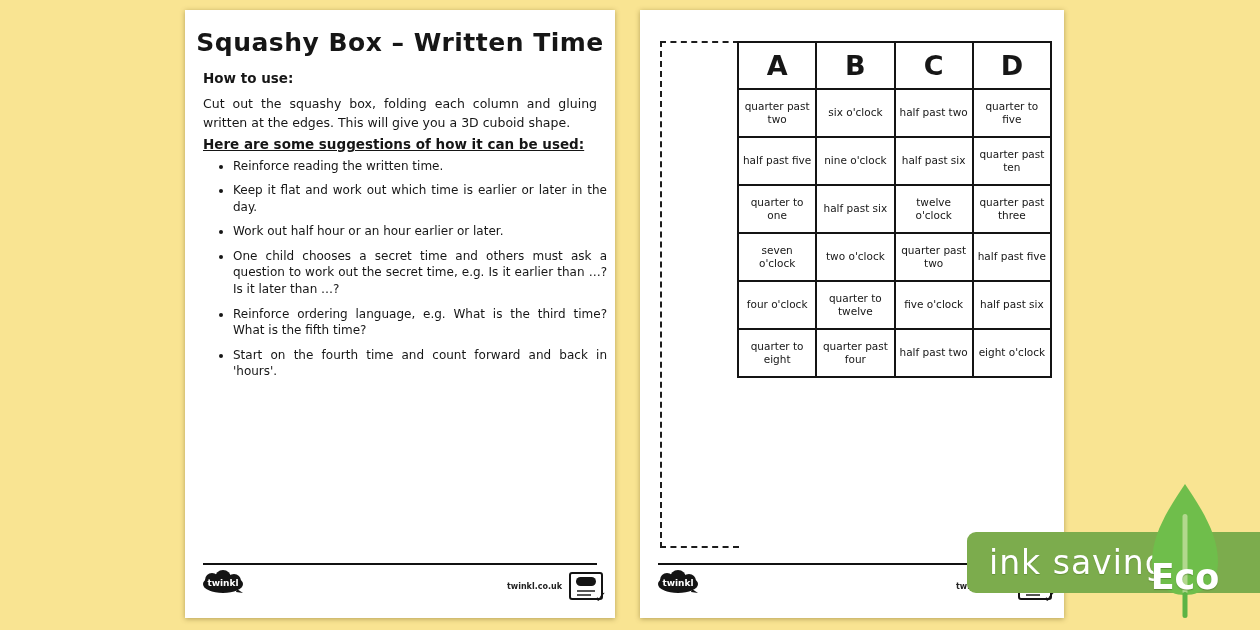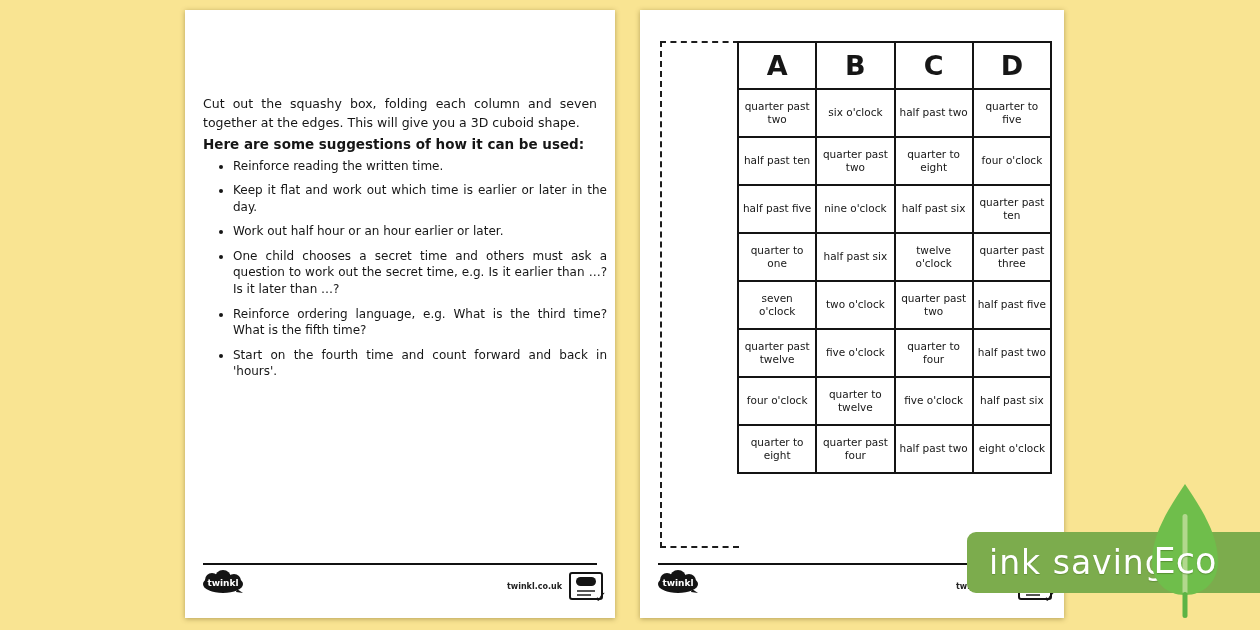--- a/index.html
+++ b/index.html
@@ -10,21 +10,21 @@
   .page.left{left:185px;width:430px;}
   .page.right{left:640px;width:424px;}
 
   
   .title{position:absolute;top:18px;left:0;right:0;text-align:center;margin:0;
          font-size:25px;font-weight:700;letter-spacing:.5px;}
   .h-sub{position:absolute;left:18px;right:18px;margin:0;font-size:13.5px;font-weight:700;}
   .how-heading{top:60px;}
   .how-body{position:absolute;left:18px;right:18px;top:84px;margin:0;
             font-size:12.5px;line-height:1.55;text-align:justify;}
-  .sugg-heading{top:126px;}
+  .sugg-heading{top:126px;text-decoration:underline;}
   .usage-list{position:absolute;left:34px;right:8px;top:148px;margin:0;padding:0 0 0 14px;}
   .usage-list li{font-size:12px;line-height:1.4;margin-bottom:7.5px;text-align:justify;}
 
   
   .foot-rule{position:absolute;left:18px;right:18px;top:553px;border-top:2px solid #111;}
   .logo{position:absolute;left:16px;top:559px;}
   .site-group{position:absolute;right:12px;top:562px;display:flex;align-items:center;gap:7px;}
   .site-url{font-size:8px;font-weight:700;color:#222;}
   .stamp{position:relative;width:34px;height:28px;border:2px solid #141414;border-radius:3px;
          background:#fff;box-sizing:border-box;}
@@ -44,31 +44,33 @@
                  text-align:center;padding:0;}
   .time-table td{border:2px solid #141414;height:44px;font-size:10.5px;line-height:1.25;
                  text-align:center;padding:1px 3px;font-weight:500;}
 
   
   .eco-banner{position:absolute;left:967px;top:532px;width:293px;height:61px;z-index:5;
               border-radius:9px 0 0 9px;display:flex;align-items:center;}
   .ink-label{padding-left:22px;font-size:33px;color:#ffffff;letter-spacing:1px;
              text-shadow:0 1px 1px rgba(70,110,30,.45);}
   .leaf{position:absolute;left:1146px;top:482px;z-index:6;}
-  .eco-label{position:absolute;left:1146px;top:541px;width:78px;z-index:7;text-align:center;
-             font-size:35px;font-weight:400;color:#ffffff;text-shadow:0 1px 1px rgba(60,100,25,.5);}
+  .eco-label{position:absolute;left:1146px;top:557px;width:78px;z-index:7;text-align:center;
+             font-size:35px;font-weight:700;color:#ffffff;text-shadow:0 1px 1px rgba(60,100,25,.5);}
 </style>
 </head>
 <body>
 
 <div class="canvas" style="background: rgb(249, 228, 146);">
 
   <div class="page left">
+    <h1 class="title">Squashy Box – Written Time</h1>
 
-    <p class="how-body">Cut out the squashy box, folding each column and seven together at the edges. This will give you a 3D cuboid shape.</p>
+    <h2 class="h-sub how-heading">How to use:</h2>
+    <p class="how-body">Cut out the squashy box, folding each column and gluing written at the edges. This will give you a 3D cuboid shape.</p>
 
     <h2 class="h-sub sugg-heading">Here are some suggestions of how it can be used:</h2>
 
     <ul class="usage-list">
         <li>Reinforce reading the written time.</li>
         <li>Keep it flat and work out which time is earlier or later in the day.</li>
         <li>Work out half hour or an hour earlier or later.</li>
         <li>One child chooses a secret time and others must ask a question to work out the secret time, e.g. Is it earlier than …? Is it later than …?</li>
         <li>Reinforce ordering language, e.g. What is the third time? What is the fifth time?</li>
         <li>Start on the fourth time and count forward and back in 'hours'.</li>
@@ -107,48 +109,36 @@
           </tr>
         </thead>
       <tbody>
           <tr>
             <td>quarter past two</td>
             <td>six o'clock</td>
             <td>half past two</td>
             <td>quarter to five</td>
           </tr>
           <tr>
-            <td>half past ten</td>
-            <td>quarter past two</td>
-            <td>quarter to eight</td>
-            <td>four o'clock</td>
-          </tr>
-          <tr>
             <td>half past five</td>
             <td>nine o'clock</td>
             <td>half past six</td>
             <td>quarter past ten</td>
           </tr>
           <tr>
             <td>quarter to one</td>
             <td>half past six</td>
             <td>twelve o'clock</td>
             <td>quarter past three</td>
           </tr>
           <tr>
             <td>seven o'clock</td>
             <td>two o'clock</td>
             <td>quarter past two</td>
             <td>half past five</td>
-          </tr>
-          <tr>
-            <td>quarter past twelve</td>
-            <td>five o'clock</td>
-            <td>quarter to four</td>
-            <td>half past two</td>
           </tr>
           <tr>
             <td>four o'clock</td>
             <td>quarter to twelve</td>
             <td>five o'clock</td>
             <td>half past six</td>
           </tr>
           <tr>
             <td>quarter to eight</td>
             <td>quarter past four</td>

